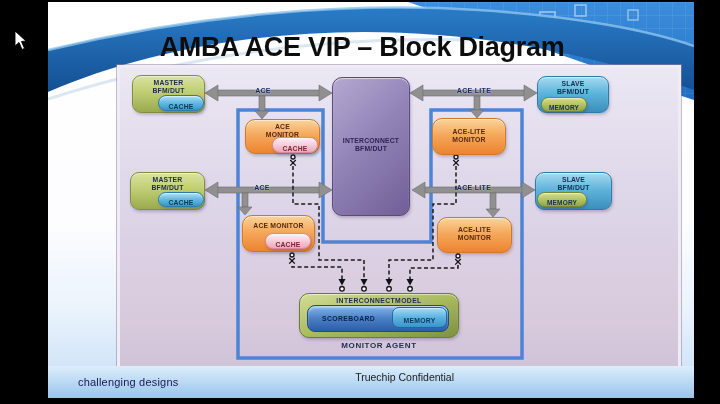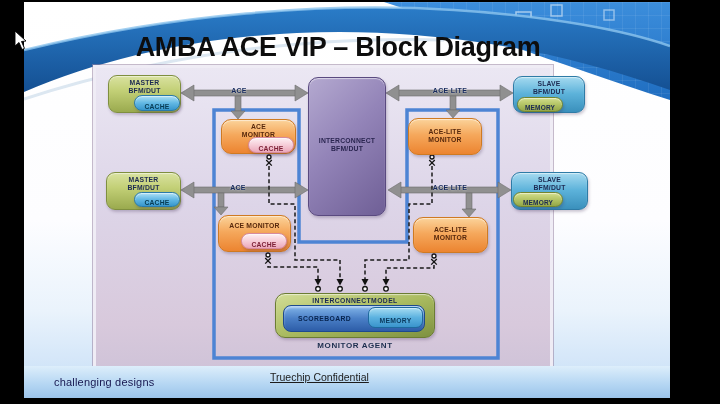--- a/index.html
+++ b/index.html
@@ -1,31 +1,31 @@
 <!DOCTYPE html>
 <html><head>
 <meta charset="utf-8">
 <style>
   html,body{margin:0;padding:0;}
   body{
     width:720px;height:404px;position:relative;overflow:hidden;
     background:#000;font-family:"Liberation Sans",sans-serif;
   }
   .slide{
-    position:absolute;left:24px;top:2px;width:646px;height:396px;
+    position:absolute;left:48px;top:2px;width:646px;height:396px;
     background:linear-gradient(180deg,#ffffff 0%,#fdfdff 55%,#eaf3fc 78%,#c4ddf6 100%);
     overflow:hidden;
   }
   .hdr-svg{position:absolute;left:0;top:0;}
   .title{
     position:absolute;left:60px;top:30px;width:508px;text-align:center;
     font-size:27px;font-weight:bold;color:#0d0d0d;letter-spacing:-0.3px;white-space:nowrap;
   }
   .panel{
-    position:absolute;left:72px;top:66px;width:454px;height:302px;
+    position:absolute;left:72px;top:66px;width:558px;height:302px;
     background:linear-gradient(180deg,#ebe7f3 0%,#ddd5e8 45%,#d8c9dc 85%,#cfc3d8 100%);
     box-shadow:0 0 0 3px #efecf5,0 0 0 4px rgba(150,130,160,.55);
   }
   .panel svg{position:absolute;left:0;top:0;}
   .bx{position:absolute;box-sizing:border-box;text-align:center;
       box-shadow:inset 0 1px 1px rgba(255,255,255,.55),1px 2px 3px rgba(60,40,80,.25);}
   .bx .lbl{font-weight:bold;line-height:1.18;letter-spacing:.2px;}
   .green{background:linear-gradient(180deg,#d9e2a0 0%,#c3d077 40%,#9aaa4e 100%);border:1px solid #7f8f3f;border-radius:9px;}
   .blue{background:linear-gradient(180deg,#a5daf0 0%,#5cb2da 48%,#3a90bc 100%);border:1px solid #2e7ba6;border-radius:9px;}
   .orange{background:linear-gradient(180deg,#fbd39a 0%,#f5a85c 45%,#ec8430 100%);border:1px solid #cf7a22;border-radius:10px;}
@@ -44,21 +44,21 @@
   .t-maroon{color:#7c1f35;}
   .t-purp{color:#2a2550;}
   .f68{font-size:6.8px;}
   .f65{font-size:6.5px;}
   .buslbl{position:absolute;text-align:center;font-size:7px;font-weight:bold;color:#16295c;
           letter-spacing:.3px;text-shadow:0 0 2px rgba(255,255,255,.75);}
   .agent{position:absolute;text-align:center;font-size:8px;font-weight:bold;color:#1c2e4e;letter-spacing:.6px;}
   .footer-band{position:absolute;left:0;right:0;top:364px;height:32px;
     background:linear-gradient(180deg,#ddeefb 0%,#b3d5f2 60%,#9cc4ea 100%);}
   .foot-left{position:absolute;left:30px;top:374px;font-size:11px;font-weight:normal;color:#171750;letter-spacing:.2px;}
-  .foot-center{position:absolute;left:246px;top:369px;width:160px;text-align:left;font-size:10.5px;color:#1c1c1c;text-decoration:underline;}
+  .foot-center{position:absolute;left:246px;top:369px;width:160px;text-align:right;font-size:10.5px;color:#1c1c1c;}
   .cursor{position:absolute;left:14px;top:30px;}
 </style>
 </head>
 <body>
 
 <div class="slide">
 
   <svg class="hdr-svg" width="646" height="125" viewBox="0 0 646 125">
     <defs>
       <linearGradient id="cornerGrad" x1="0" y1="0" x2="0" y2="1">

